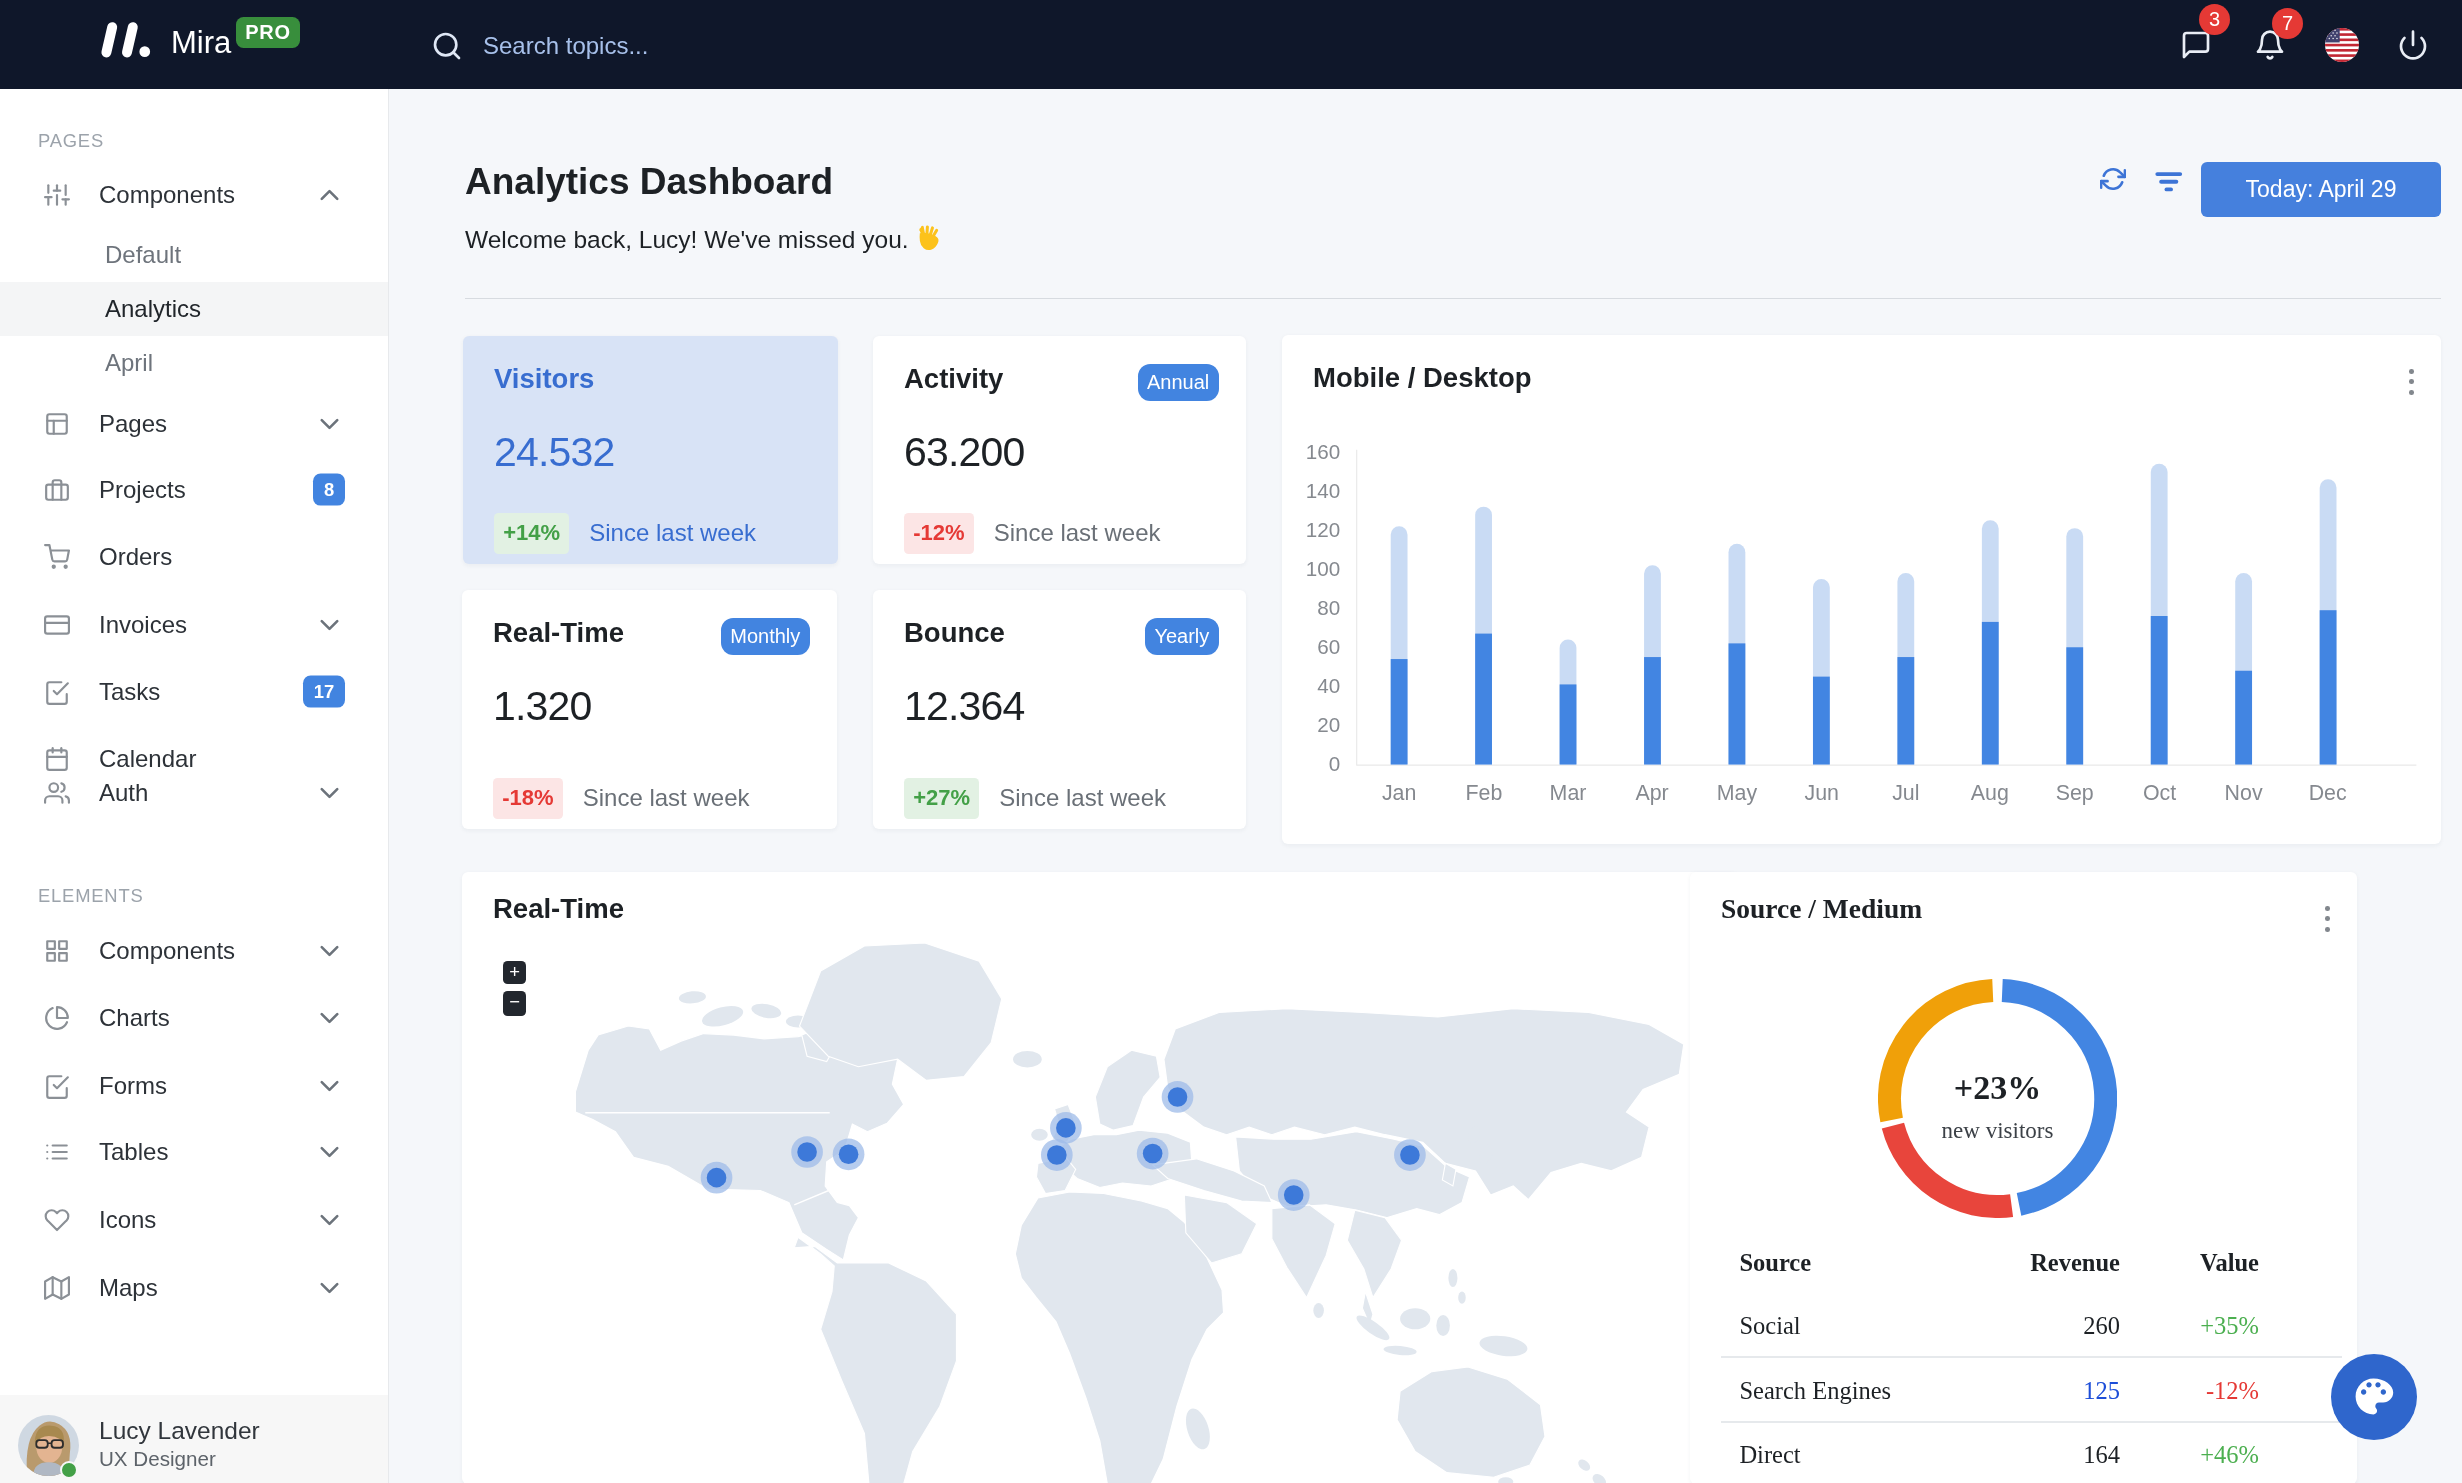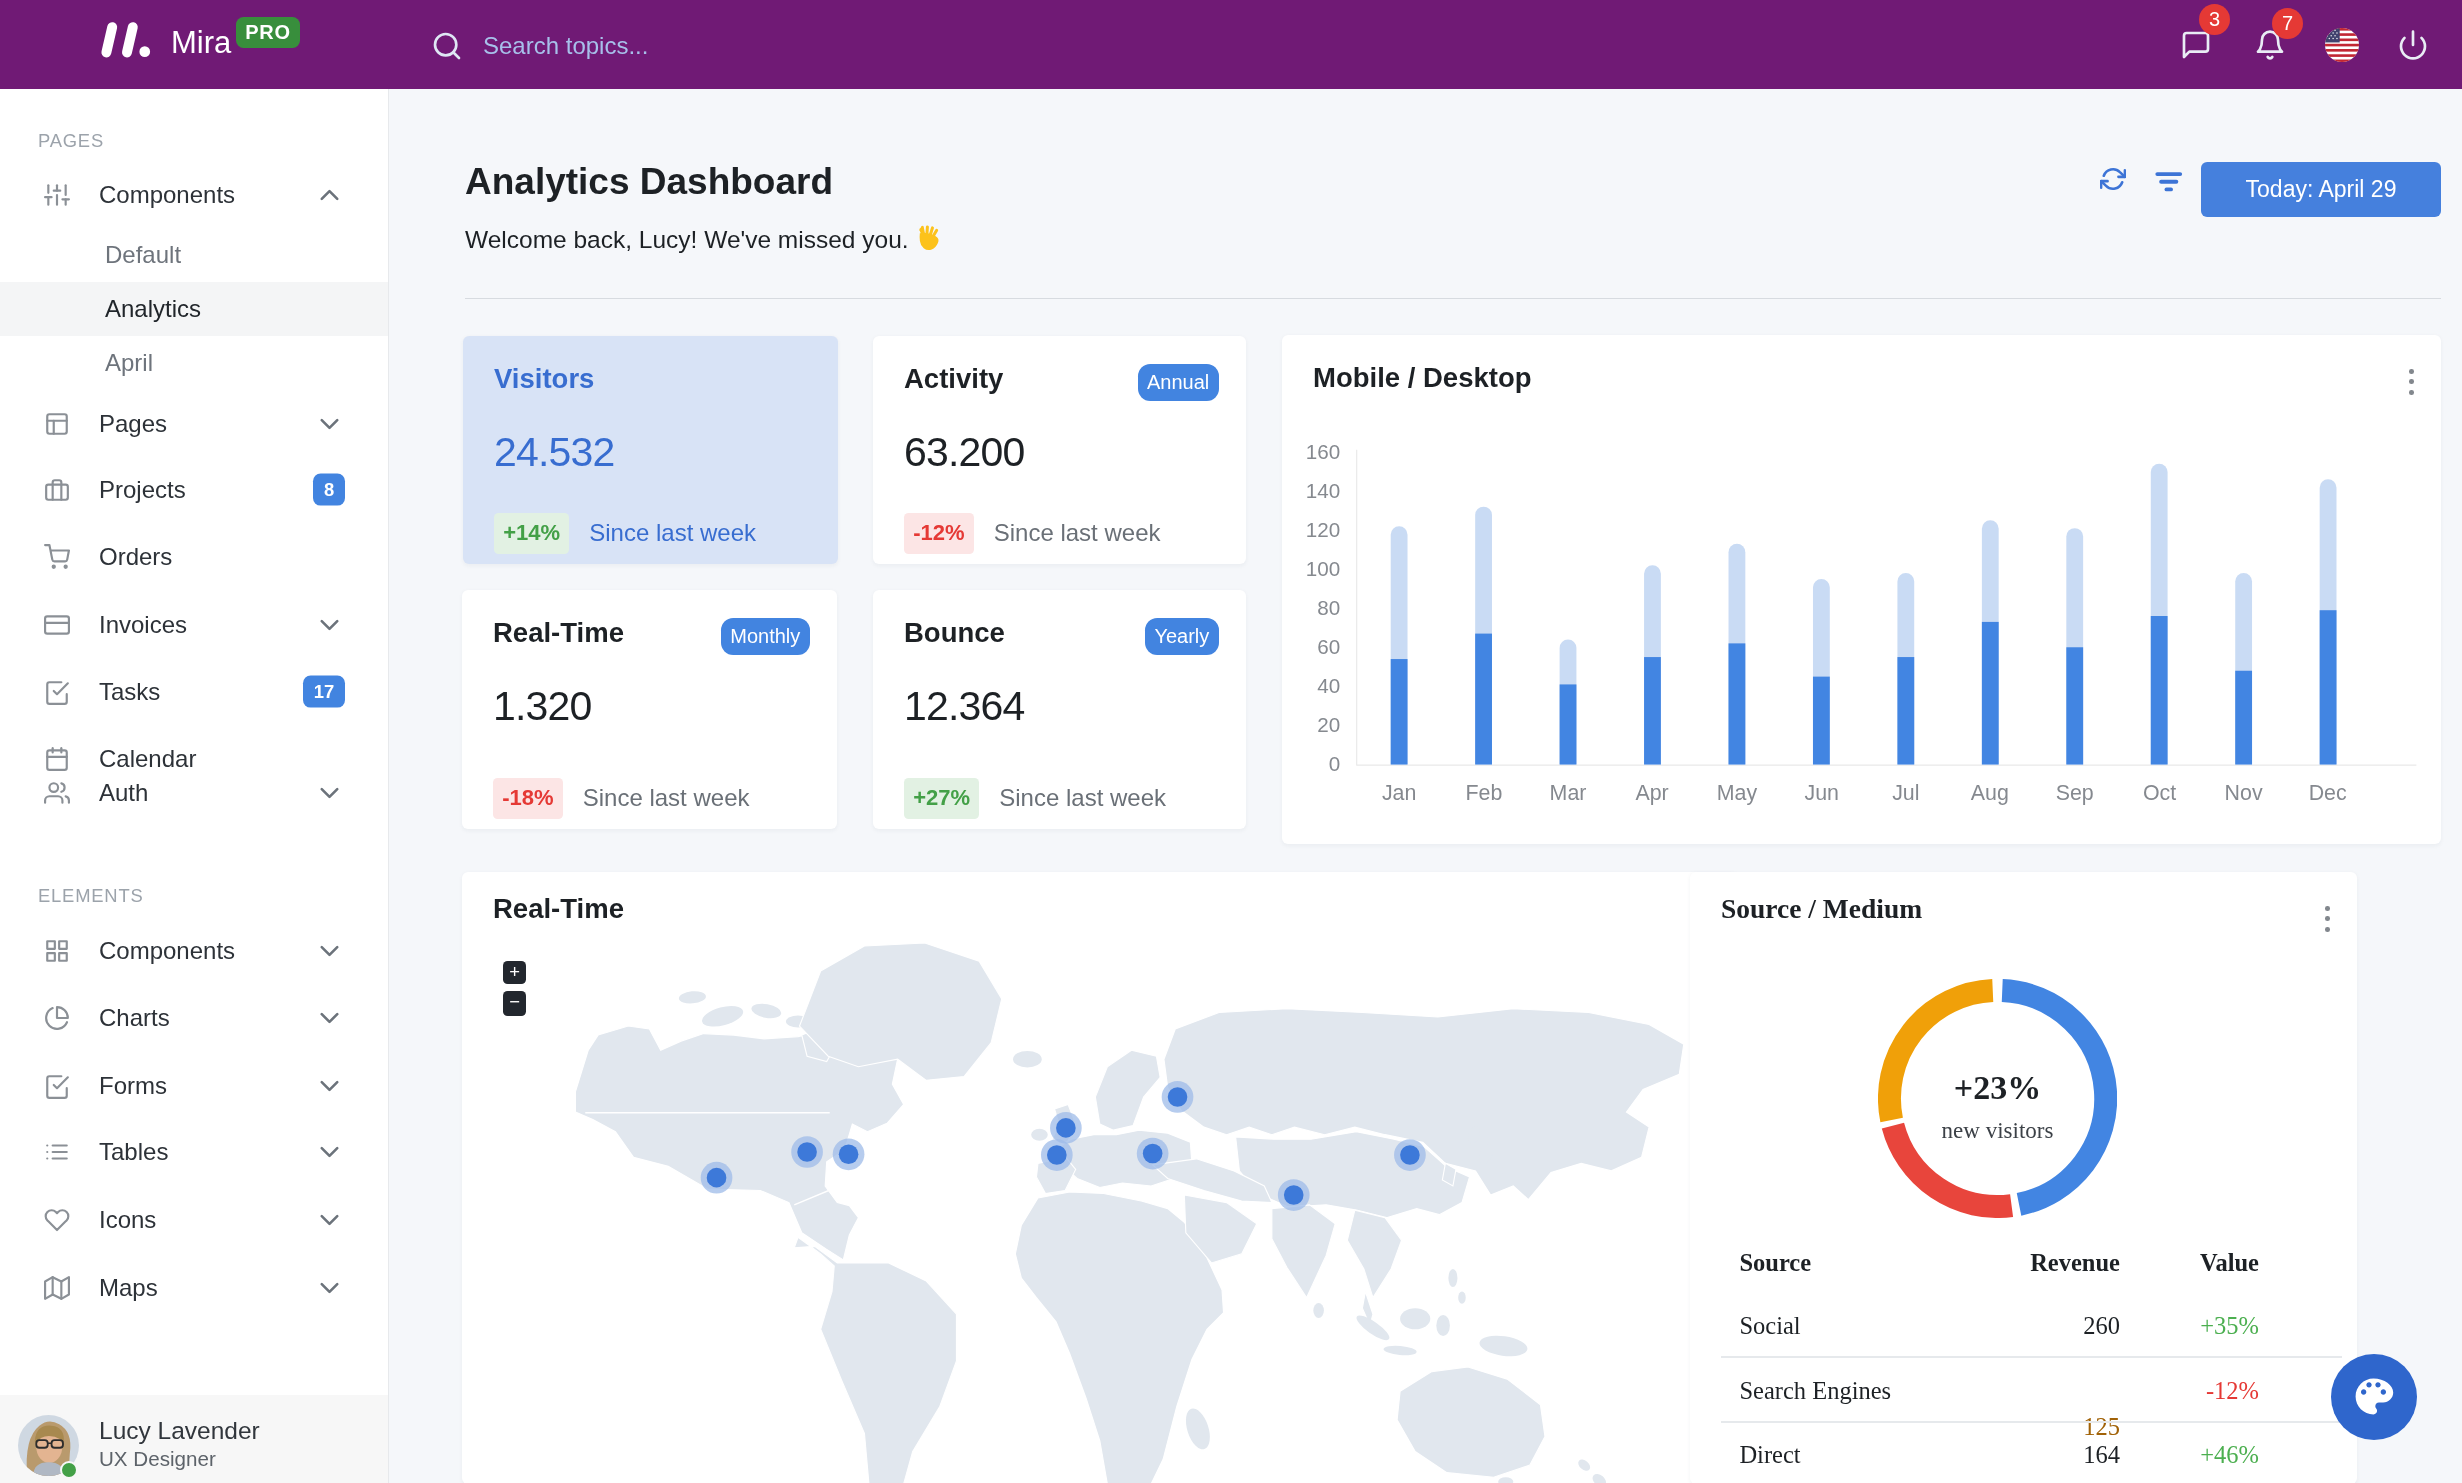--- a/index.html
+++ b/index.html
@@ -1,20 +1,20 @@
 <!DOCTYPE html>
 <html style="font-size:12.2px"><head>
 <meta charset="utf-8">
 <style>
   * { margin:0; padding:0; box-sizing:border-box; }
   html,body { width:2462px; height:1484px; overflow:hidden; }
   body { font-family:"Liberation Sans", sans-serif; background:#f5f7fa; position:relative; }
 
   
-  #navbar { position:absolute; left:0; top:0; width:2462px; height:89px; background:#701a75; }
+  #navbar { position:absolute; left:0; top:0; width:2462px; height:89px; background:#0f172a; }
   #logo { position:absolute; left:99px; top:15.3px; width:61px; height:58px; }
   #brand { position:absolute; left:171px; top:25px; color:#fff; font-size:31px; }
   #probadge { position:absolute; left:236px; top:17px; background:#388e3c; color:#fff; font-size:20px; font-weight:700; padding:3.8px 9.2px; border-radius:7.6px; letter-spacing:0.8px; }
   #searchicon { position:absolute; left:431px; top:30px; }
   #searchtext { position:absolute; left:483px; top:32px; color:#a7c0ea; font-size:24px; }
   .navic { position:absolute; top:29px; color:#e9edf5; }
   .navbadge { position:absolute; background:#e53935; color:#fff; font-size:20px; border-radius:50%; width:31px; height:31px; text-align:center; line-height:31px; }
 
   
   #sidebar { position:absolute; left:0; top:89px; width:389px; height:1394px; background:#ffffff; border-right:0.8px solid #e7e9ec; }
@@ -485,21 +485,21 @@
   <div style="position:absolute; left:188px; top:246px; width:239px; text-align:center; font-size:23px; color:#3c4147;">new visitors</div>
   <div style="position:absolute; left:31px; top:0; width:612px;">
 <span style="position:absolute; left:18.4px; top:377px; font-size:24.5px; font-weight:700; color:#1d2125;">Source</span>
 <span style="position:absolute; right:213px; top:377px; font-size:24.5px; font-weight:700; color:#1d2125;">Revenue</span>
 <span style="position:absolute; right:74px; top:377px; font-size:24.5px; font-weight:700; color:#1d2125;">Value</span>
 <span style="position:absolute; left:18.4px; top:440px; font-size:24.5px; color:#1d2125;">Social</span>
 <span style="position:absolute; right:213px; top:440px; font-size:24.5px; color:#1d2125;">260</span>
 <span style="position:absolute; right:74px; top:440px; font-size:24.5px; color:#4caf50;">+35%</span>
 <div style="position:absolute; left:0px; top:484px; width:621px; height:1.5px; background:#e6e9ec;"></div>
 <span style="position:absolute; left:18.4px; top:505px; font-size:24.5px; color:#1d2125;">Search Engines</span>
-<span style="position:absolute; right:213px; top:505px; font-size:24.5px; color:#a16207;margin-top:36px;">125</span>
+<span style="position:absolute; right:213px; top:505px; font-size:24.5px; color:#1d4ed8;">125</span>
 <span style="position:absolute; right:74px; top:505px; font-size:24.5px; color:#e53935;">-12%</span>
 <div style="position:absolute; left:0px; top:549px; width:621px; height:1.5px; background:#e6e9ec;"></div>
 <span style="position:absolute; left:18.4px; top:569px; font-size:24.5px; color:#1d2125;">Direct</span>
 <span style="position:absolute; right:213px; top:569px; font-size:24.5px; color:#1d2125;">164</span>
 <span style="position:absolute; right:74px; top:569px; font-size:24.5px; color:#4caf50;">+46%</span>
 </div>
 </div>
 
 <div style="position:absolute; left:2331px; top:1354px; width:86px; height:86px; border-radius:50%; background:#2f66cc;">
   <svg style="position:absolute; left:21.4px; top:21.4px;" width="43" height="43" viewBox="0 0 24 24" fill="#fff">

